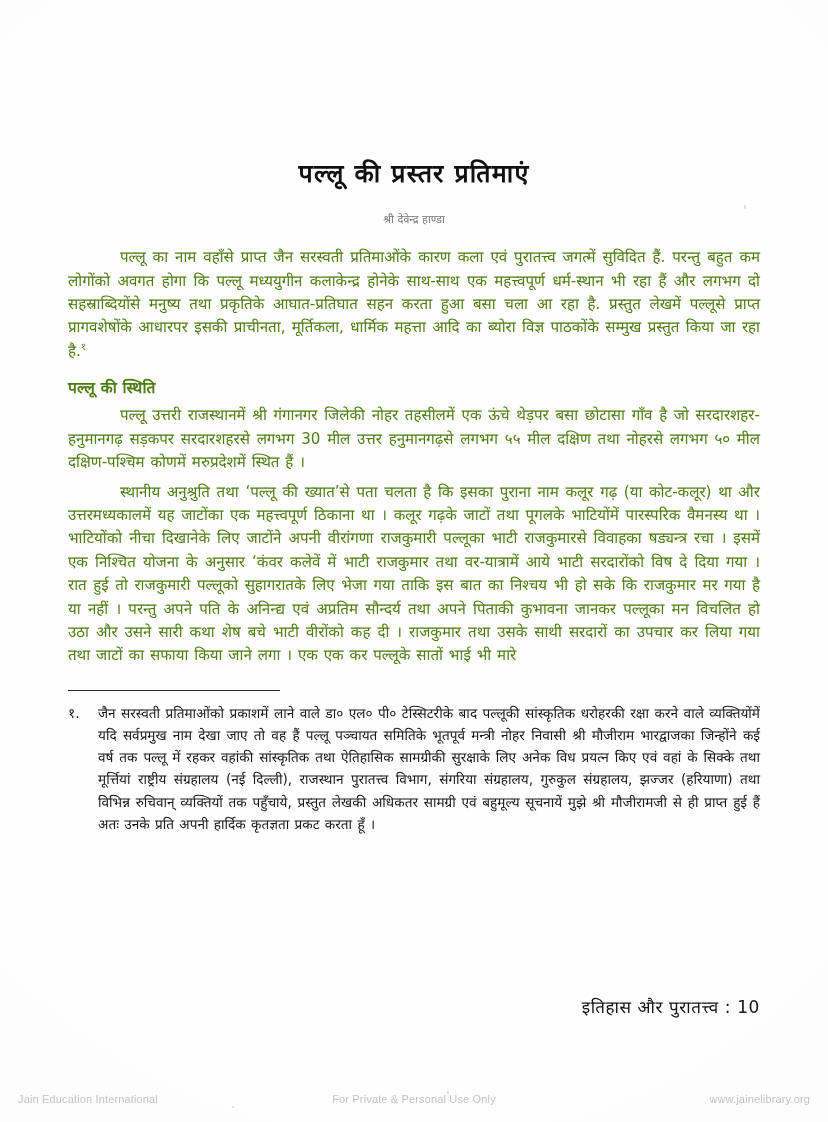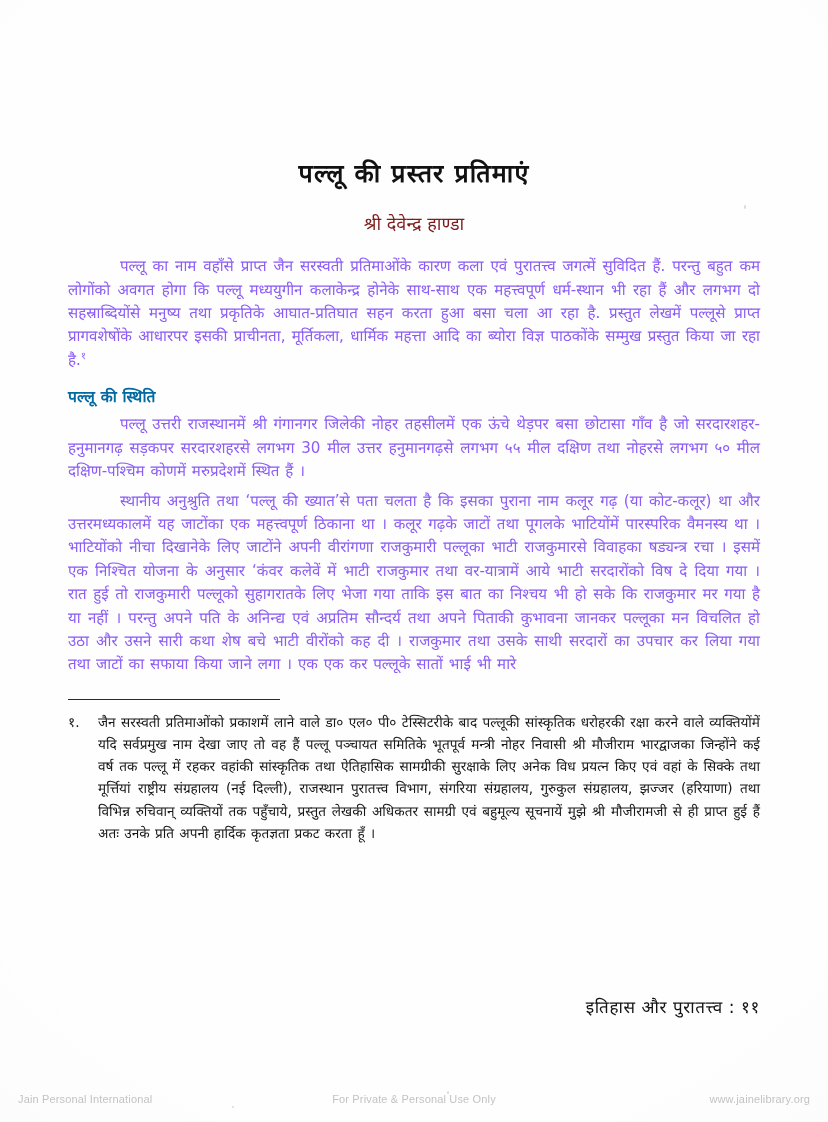--- a/index.html
+++ b/index.html
@@ -53,50 +53,50 @@
     font-weight: 700;
     letter-spacing: 1.2px;
     line-height: 1.25;
     color: #111;
   }
 
   .doc-author {
     margin: 0;
     padding-top: 22px;
     text-align: center;
-    font-size: 18px;
+    font-size: 11px;
     font-weight: 400;
-    color: #7f1d1d;
+    color: #737373;
   }
 
   .body-para {
     margin: 0;
     padding-top: 16px;
     font-size: 15.1px;
     line-height: 23.4px;
     text-align: justify;
     text-align-last: left;
     word-spacing: 1.1px;
-    color: #8b5cf6;
+    color: #4d7c0f;
   }
   .body-para.first {
     padding-top: 20px;
     text-indent: 52px;
   }
   .body-para.indent {
     text-indent: 52px;
     padding-top: 6px;
   }
 
   .section-heading {
     margin: 0;
     padding-top: 13px;
     font-size: 15.6px;
     font-weight: 700;
-    color: #0369a1;
+    color: #4d7c0f;
     letter-spacing: 0.2px;
   }
 
   .fn-marker {
     font-size: 10px;
     vertical-align: super;
     line-height: 0;
   }
 
   
@@ -193,23 +193,23 @@
 
     <p class="body-para indent">स्थानीय अनुश्रुति तथा ‘पल्लू की ख्यात’से पता चलता है कि इसका पुराना नाम कलूर गढ़ (या कोट-कलूर) था और उत्तरमध्यकालमें यह जाटोंका एक महत्त्वपूर्ण ठिकाना था । कलूर गढ़के जाटों तथा पूगलके भाटियोंमें पारस्परिक वैमनस्य था । भाटियोंको नीचा दिखानेके लिए जाटोंने अपनी वीरांगणा राजकुमारी पल्लूका भाटी राजकुमारसे विवाहका षड्यन्त्र रचा । इसमें एक निश्चित योजना के अनुसार ‘कंवर कलेवें में भाटी राजकुमार तथा वर-यात्रामें आये भाटी सरदारोंको विष दे दिया गया । रात हुई तो राजकुमारी पल्लूको सुहागरातके लिए भेजा गया ताकि इस बात का निश्चय भी हो सके कि राजकुमार मर गया है या नहीं । परन्तु अपने पति के अनिन्द्य एवं अप्रतिम सौन्दर्य तथा अपने पिताकी कुभावना जानकर पल्लूका मन विचलित हो उठा और उसने सारी कथा शेष बचे भाटी वीरोंको कह दी । राजकुमार तथा उसके साथी सरदारों का उपचार कर लिया गया तथा जाटों का सफाया किया जाने लगा । एक एक कर पल्लूके सातों भाई भी मारे</p>
 
     <hr class="footnote-rule">
 
     <div class="footnote">
       <span class="footnote-num">१.</span>
       <span class="footnote-text">जैन सरस्वती प्रतिमाओंको प्रकाशमें लाने वाले डा० एल० पी० टेस्सिटरीके बाद पल्लूकी सांस्कृतिक धरोहरकी रक्षा करने वाले व्यक्तियोंमें यदि सर्वप्रमुख नाम देखा जाए तो वह हैं पल्लू पञ्चायत समितिके भूतपूर्व मन्त्री नोहर निवासी श्री मौजीराम भारद्वाजका जिन्होंने कई वर्ष तक पल्लू में रहकर वहांकी सांस्कृतिक तथा ऐतिहासिक सामग्रीकी सुरक्षाके लिए अनेक विध प्रयत्न किए एवं वहां के सिक्के तथा मूर्त्तियां राष्ट्रीय संग्रहालय (नई दिल्ली), राजस्थान पुरातत्त्व विभाग, संगरिया संग्रहालय, गुरुकुल संग्रहालय, झज्जर (हरियाणा) तथा विभिन्न रुचिवान् व्यक्तियों तक पहुँचाये, प्रस्तुत लेखकी अधिकतर सामग्री एवं बहुमूल्य सूचनायें मुझे श्री मौजीरामजी से ही प्राप्त हुई हैं अतः उनके प्रति अपनी हार्दिक कृतज्ञता प्रकट करता हूँ ।</span>
     </div>
 
-    <div class="running-footer">इतिहास और पुरातत्त्व : ११</div>
+    <div class="running-footer">इतिहास और पुरातत्त्व : 10</div>
 
   </div>
 
   <div class="watermark-bar">
-    <span class="wm-left">Jain Personal International</span>
+    <span class="wm-left">Jain Education International</span>
     <span class="wm-center">For Private &amp; Personal Use Only</span>
     <span class="wm-right">www.jainelibrary.org</span>
   </div>
 
 </div>
 
 </body></html>

